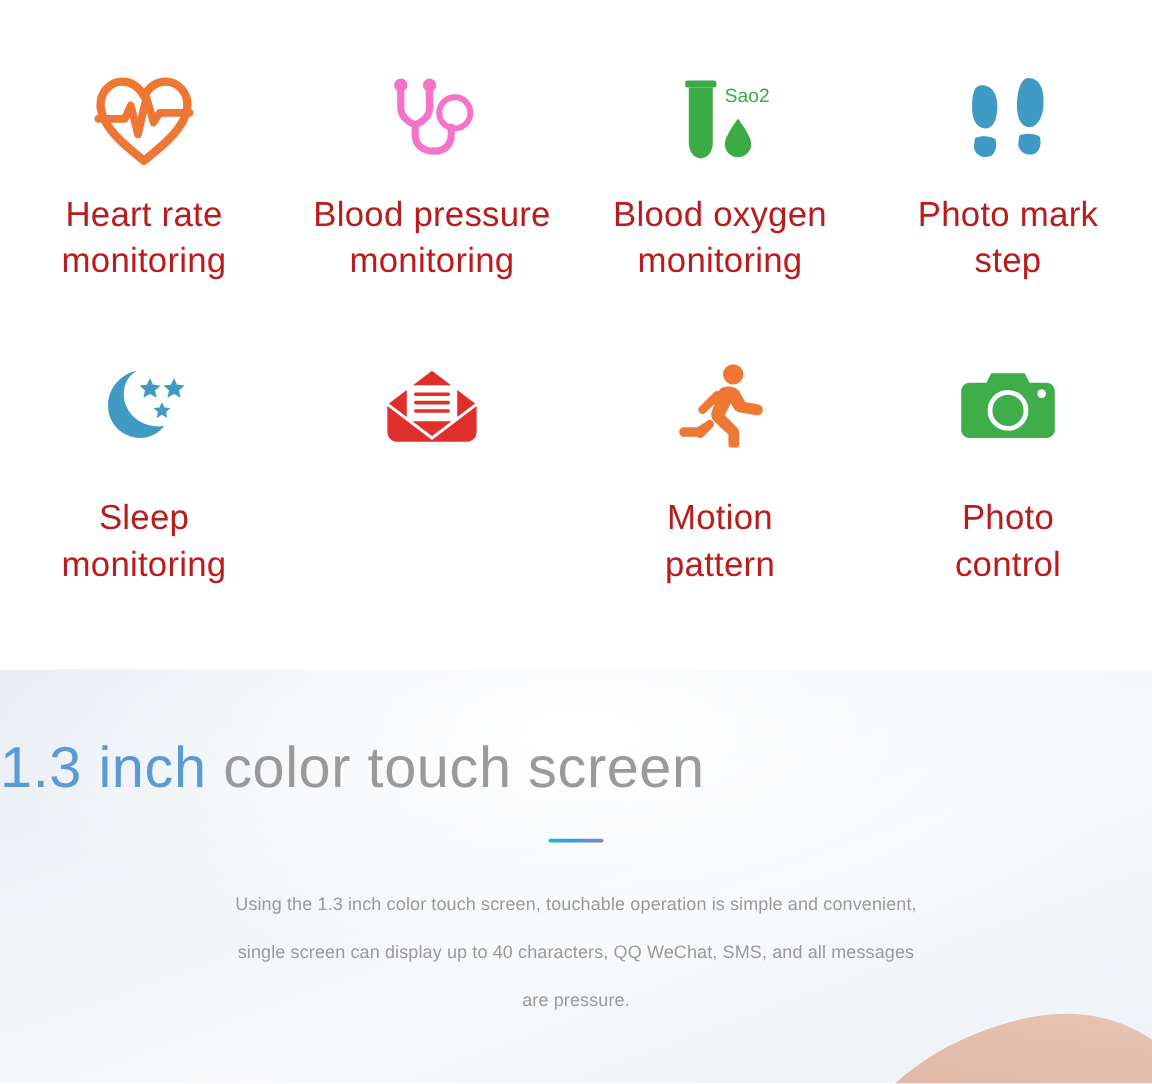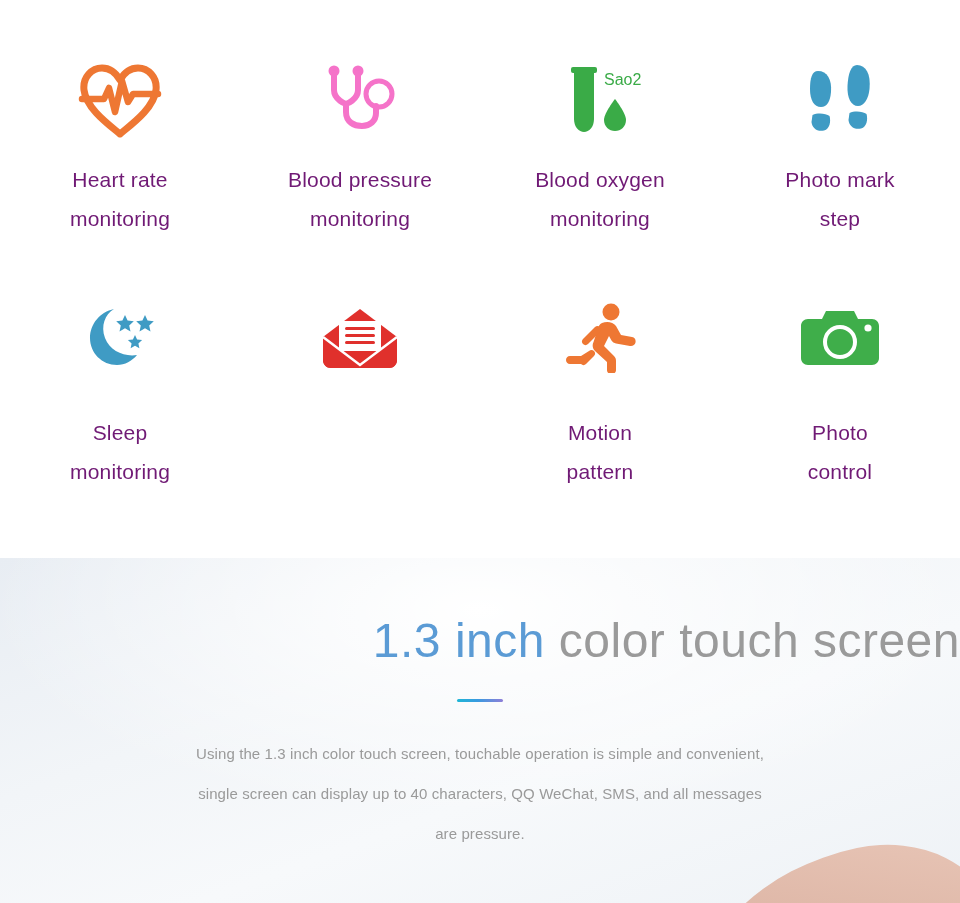--- a/index.html
+++ b/index.html
@@ -46,45 +46,45 @@
     height: 78px;
     display: flex;
     align-items: center;
     justify-content: flex-start;
   }
   .icon-slot.compact { height: 72px; }
 
   .feature-label {
     margin-top: 20px;
     text-align: center;
-    font-size: 21px;
+    font-size: 29px;
     line-height: 39px;
     font-weight: 300;
-    color: #701a75;
+    color: #b91c1c;
     letter-spacing: 0.2px;
     white-space: pre-line;
   }
   .feature-row.row2 .feature-label { margin-top: 39px; }
 
   
   .screen-section {
     position: absolute;
     left: 0;
     top: 558px;
     width: 960px;
     height: 345px;
     background:
       radial-gradient(ellipse 700px 300px at 50% 15%, #ffffff 0%, rgba(255,255,255,0) 70%),
       linear-gradient(160deg, #e8edf3 0%, #f2f5f8 35%, #f7f9fb 60%, #eef2f6 100%);
     overflow: hidden;
   }
   .headline {
     margin: 0;
     padding-top: 55px;
-    text-align: right;
+    text-align: left;
     font-size: 48px;
     line-height: 56px;
     font-weight: 300;
     color: #9a9a9a;
     letter-spacing: 0.5px;
   }
   .headline .hl-accent { color: #5b9bd5; }
   .headline .hl-rest { color: #9a9a9a; }
 
   .divider {

